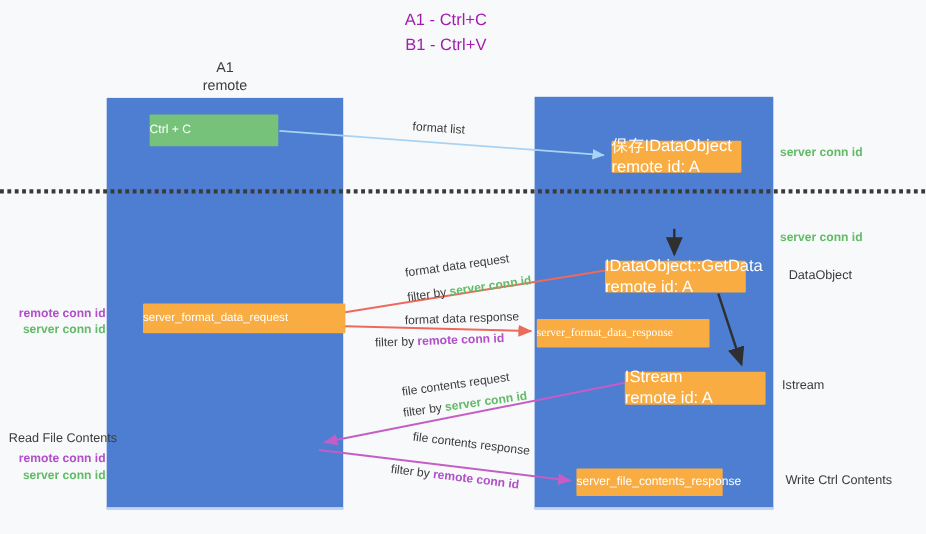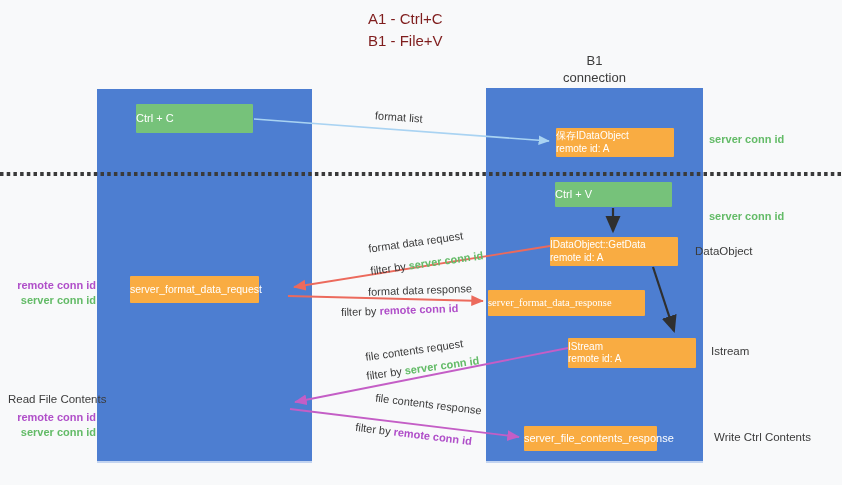--- a/index.html
+++ b/index.html
@@ -1,64 +1,64 @@
 <!DOCTYPE html>
 <html><head>
 <meta charset="utf-8">
 <style>
   html,body{margin:0;padding:0;background:#f8f9fa;}
   #canvas{
     position:relative;width:842px;height:485px;background:#f8f9fa;
     font-family:"Liberation Sans", sans-serif;overflow:hidden;
   }
   .abs{position:absolute;}
-  .title{left:368px;top:8px;font-size:15px;line-height:1.45;color:#7f1d1d;text-align:center;}
+  .title{left:368px;top:8px;font-size:15px;line-height:1.45;color:#a21caf;text-align:center;}
   .lane{background:#4d7ed1;border-bottom:2px solid #c3d4f0;}
   .lane-left{left:97px;top:89px;width:215px;height:372px;}
   .lane-right{left:486px;top:88px;width:217px;height:373px;}
   .lane-head{font-size:13px;color:#3b3b3b;text-align:center;line-height:1.3;}
   .lane-head-left{left:97px;top:53px;width:215px;}
   .lane-head-right{left:486px;top:53px;width:217px;}
   .box{
     display:flex;flex-direction:column;align-items:flex-start;justify-content:center;
     color:#fff;text-align:center;font-size:11px;line-height:1.25;border-radius:1px;
   }
   .green{background:#76c27a;}
   .orange{background:#f9ac42;}
-  .two{font-size:10px;}
+  .two{font-size:15px;}
   .b-ctrl-c{left:136px;top:104px;width:117px;height:29px;}
   .b-save{left:556px;top:128px;width:118px;height:29px;}
   .b-ctrl-v{left:555px;top:182px;width:117px;height:25px;}
   .b-getdata{left:550px;top:237px;width:128px;height:29px;}
-  .b-freq{left:130px;top:276px;width:129px;height:27px;font-size:10.5px;}
+  .b-freq{left:130px;top:276px;width:184px;height:27px;font-size:10.5px;}
   .b-fresp{left:488px;top:290px;width:157px;height:26px;font-size:10.5px;font-family:Liberation Serif, serif;}
   .b-istream{left:568px;top:338px;width:128px;height:30px;}
   .b-fcreq{left:128px;top:393px;width:161px;height:25px;font-size:10.5px;}
   .b-fcresp{left:524px;top:426px;width:133px;height:25px;font-size:11px;}
   .side{font-size:11.5px;color:#3b3b3b;white-space:nowrap;}
   .g{color:#63bb67;font-weight:700;}
   .p{color:#b04fc9;font-weight:700;}
   .side-sm{font-size:11px;}
   .leftblock{left:8px;width:88px;text-align:right;font-size:11px;line-height:1.32;white-space:nowrap;}
   .alabel{font-size:11px;color:#3b3b3b;white-space:nowrap;transform-origin:center;}
   svg{position:absolute;left:0;top:0;}
 </style>
 </head>
 <body>
 
 <div id="canvas">
 
   <div class="abs title">
     <div>A1 - Ctrl+C</div>
-    <div>B1 - File+V</div>
+    <div>B1 - Ctrl+V</div>
   </div>
 
-  <div class="abs lane-head lane-head-right">
-    <div>B1</div>
-    <div>connection</div>
+  <div class="abs lane-head lane-head-left">
+    <div>A1</div>
+    <div>remote</div>
   </div>
 
   <div class="abs lane lane-left"></div>
   <div class="abs lane lane-right"></div>
 
   <svg width="842" height="485">
     <defs>
       <marker id="mBlue" markerWidth="8" markerHeight="8" refX="6.5" refY="3" orient="auto">
         <path d="M0,0 L7,3 L0,6 z" fill="#a9d3f2"></path>
       </marker>
@@ -84,23 +84,20 @@
 
   <div class="abs box green b-ctrl-c">
     <span>Ctrl + C</span>
   </div>
 
   <div class="abs box orange two b-save">
     <div>保存IDataObject</div>
     <div>remote id: A</div>
   </div>
 
-  <div class="abs box green b-ctrl-v">
-    <span>Ctrl + V</span>
-  </div>
 
   <div class="abs box orange two b-getdata">
     <div>IDataObject::GetData</div>
     <div>remote id: A</div>
   </div>
 
   <div class="abs box orange b-freq">
     <span>server_format_data_request</span>
   </div>
 
@@ -113,21 +110,21 @@
     <div>remote id: A</div>
   </div>
 
 
   <div class="abs box orange b-fcresp">
     <span>server_file_contents_response</span>
   </div>
 
   <div class="abs side side-sm g" style="left:709px;top:133px;">server conn id</div>
   <div class="abs side side-sm g" style="left:709px;top:210px;">server conn id</div>
-  <div class="abs side" style="left:695px;top:245px;">DataObject</div>
+  <div class="abs side" style="left:717px;top:245px;">DataObject</div>
   <div class="abs side" style="left:711px;top:345px;">Istream</div>
   <div class="abs side" style="left:714px;top:431px;">Write Ctrl Contents</div>
 
   <div class="abs leftblock" style="top:278px;">
     <div class="p">remote conn id</div>
     <div class="g">server conn id</div>
   </div>
   <div class="abs side" style="left:8px;top:393px;">Read File Contents</div>
   <div class="abs leftblock" style="top:410px;">
     <div class="p">remote conn id</div>

